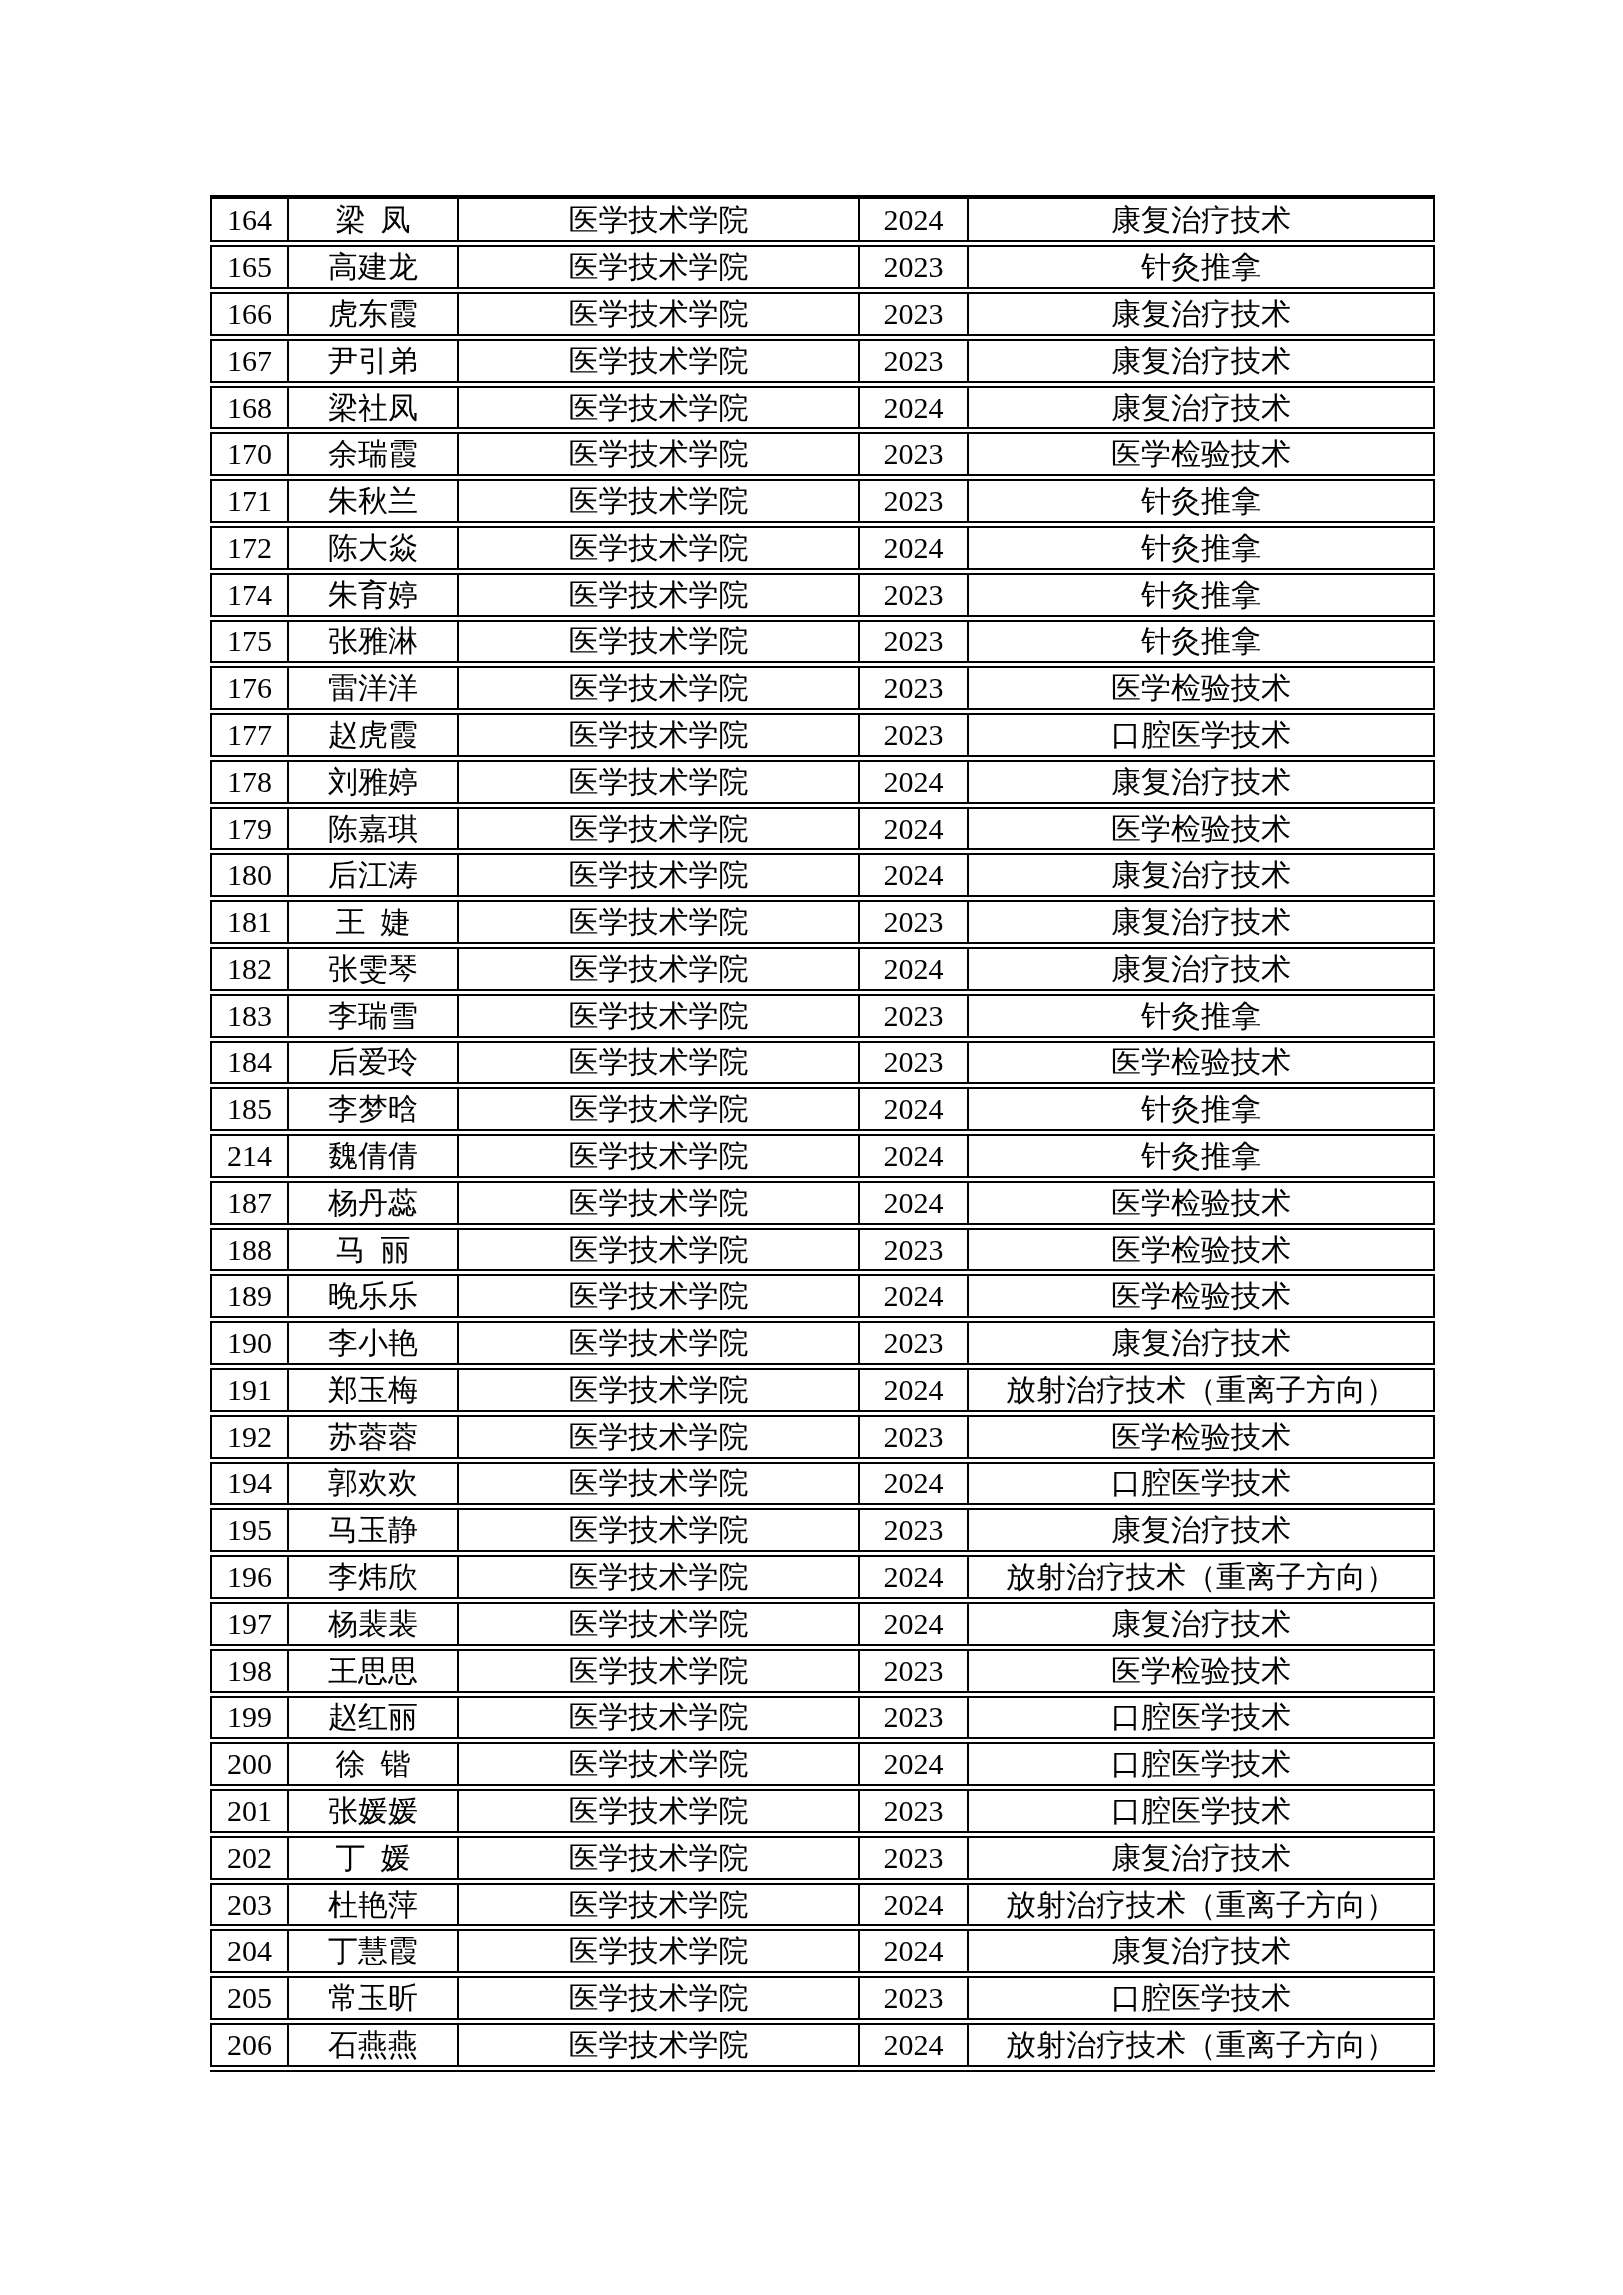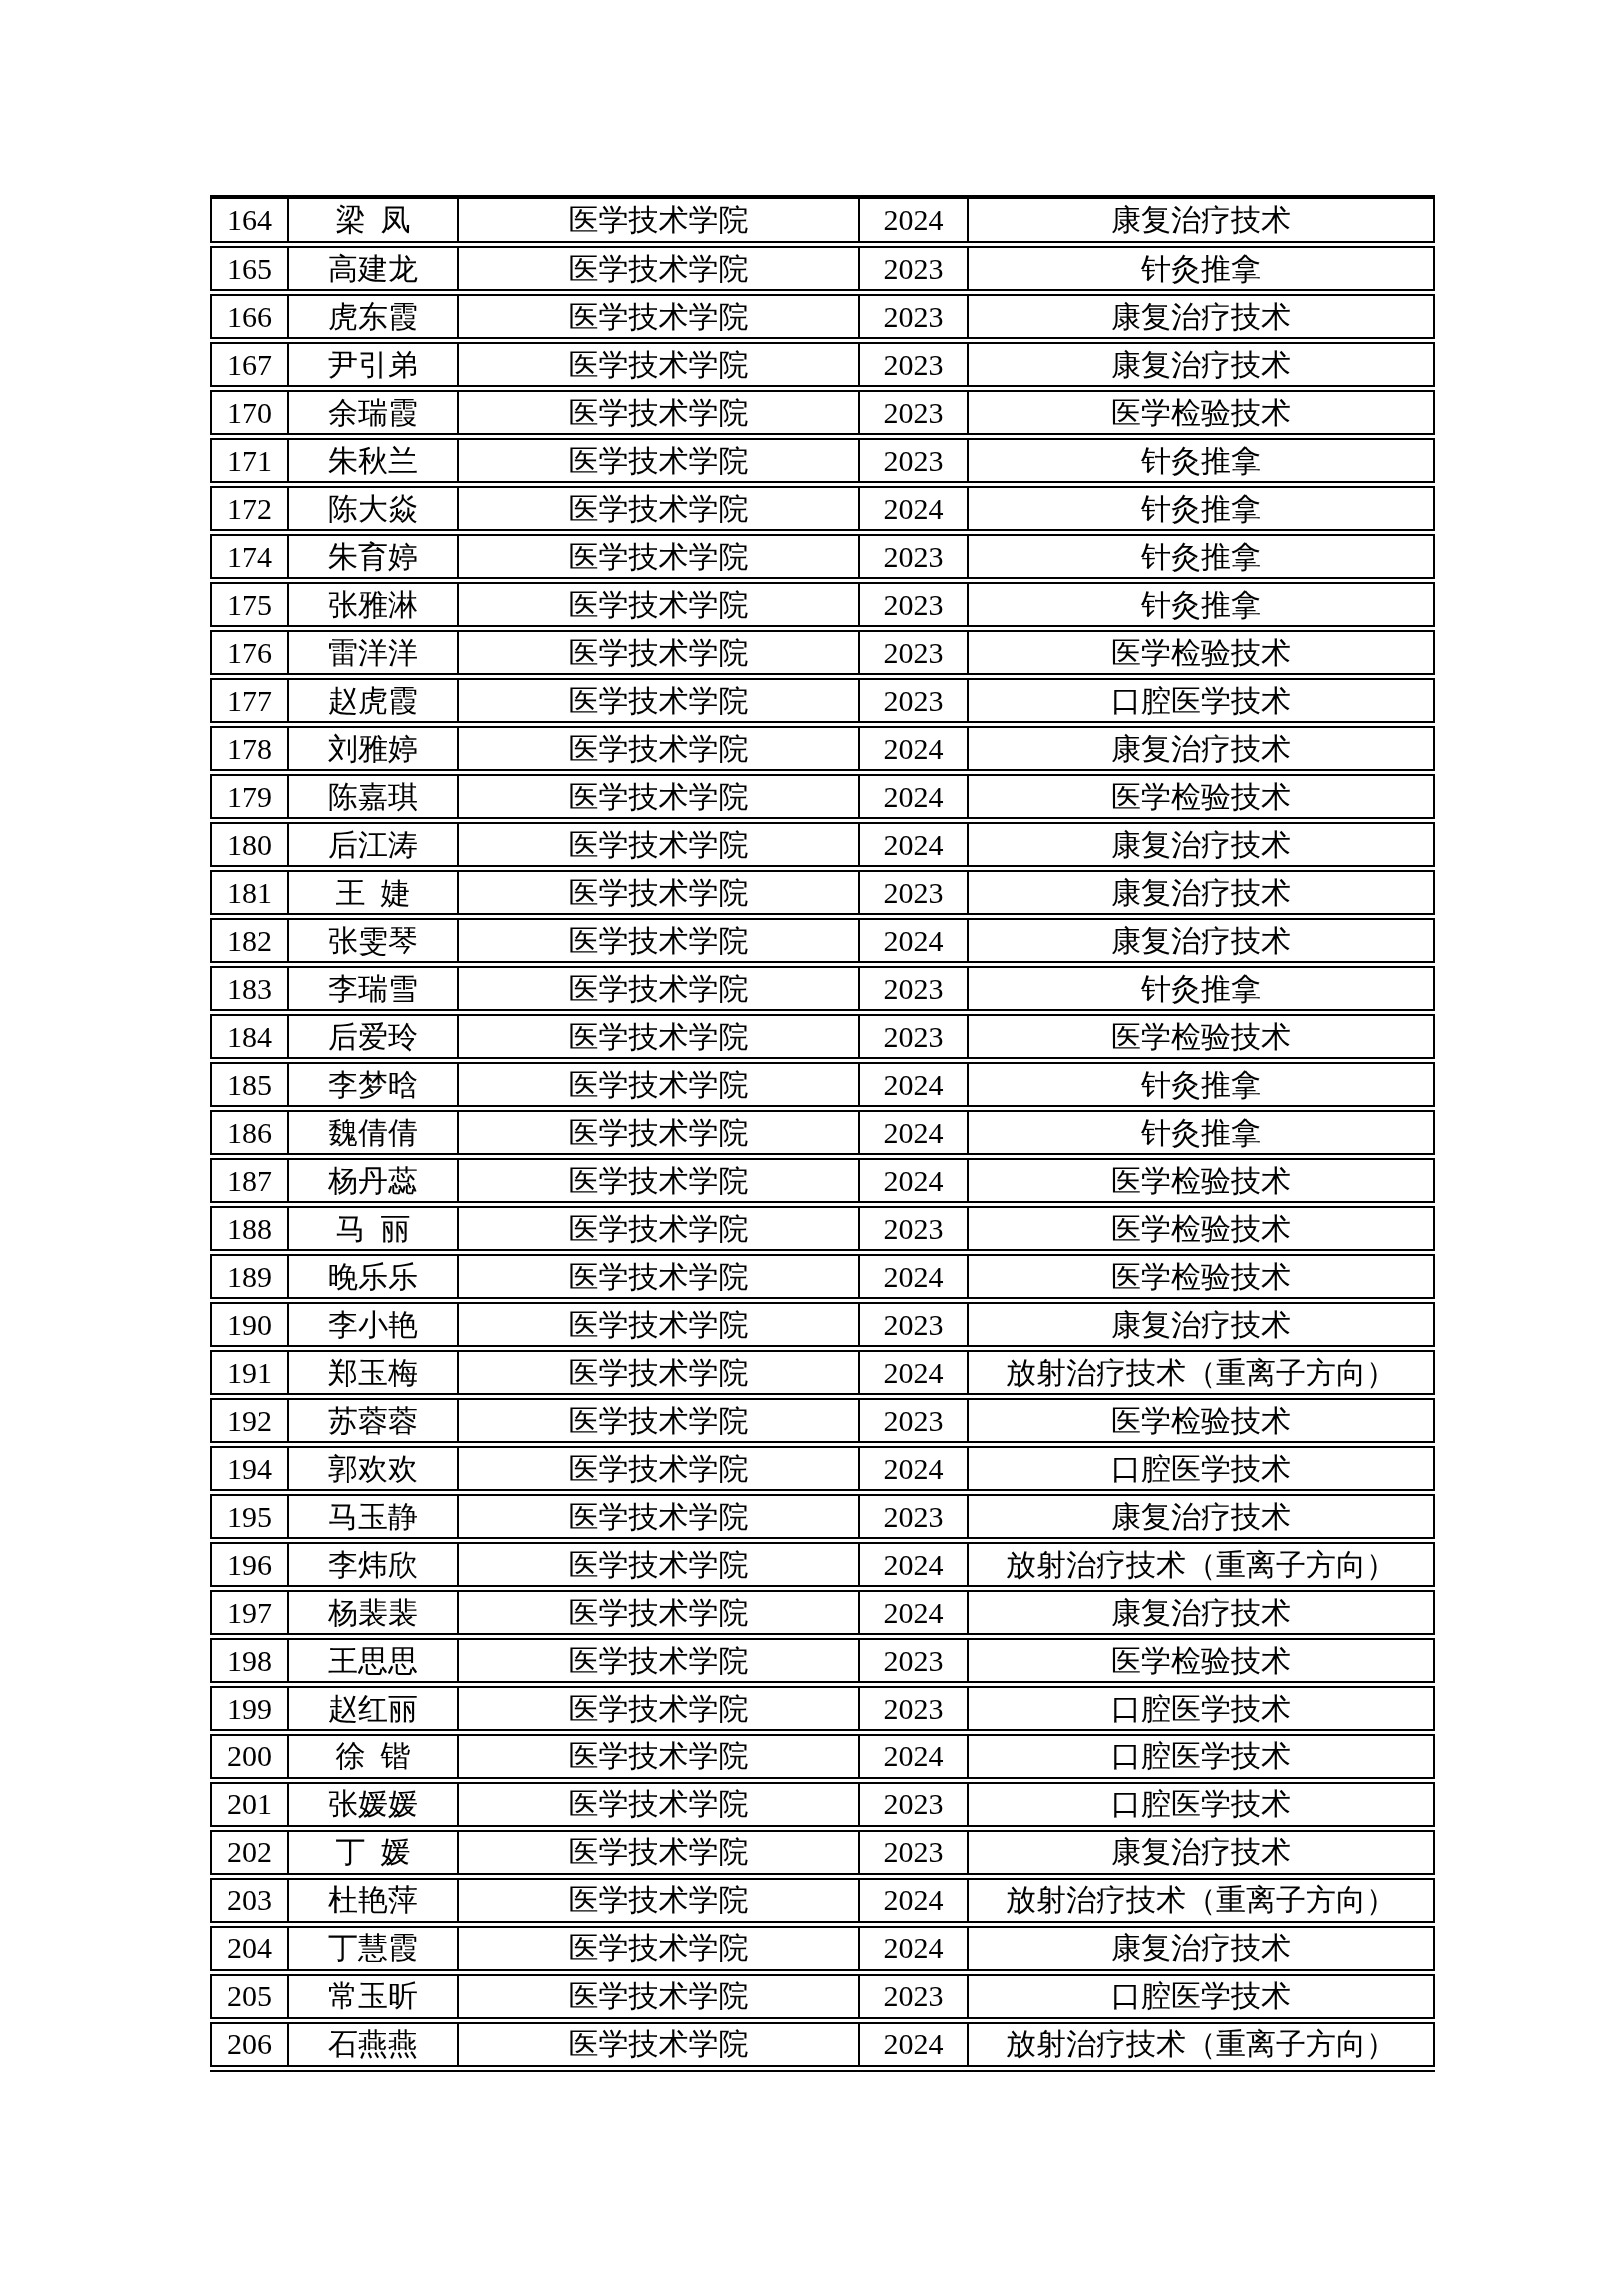--- a/index.html
+++ b/index.html
@@ -85,20 +85,27 @@
           <td>康复治疗技术</td>
         </tr>
         <tr>
           <td>167</td>
           <td>尹引弟</td>
           <td>医学技术学院</td>
           <td>2023</td>
           <td>康复治疗技术</td>
         </tr>
         <tr>
+          <td>168</td>
+          <td>梁社凤</td>
+          <td>医学技术学院</td>
+          <td>2024</td>
+          <td>康复治疗技术</td>
+        </tr>
+        <tr>
           <td>170</td>
           <td>余瑞霞</td>
           <td>医学技术学院</td>
           <td>2023</td>
           <td>医学检验技术</td>
         </tr>
         <tr>
           <td>171</td>
           <td>朱秋兰</td>
           <td>医学技术学院</td>
@@ -190,21 +197,21 @@
           <td>医学检验技术</td>
         </tr>
         <tr>
           <td>185</td>
           <td>李梦晗</td>
           <td>医学技术学院</td>
           <td>2024</td>
           <td>针灸推拿</td>
         </tr>
         <tr>
-          <td>186</td>
+          <td>214</td>
           <td>魏倩倩</td>
           <td>医学技术学院</td>
           <td>2024</td>
           <td>针灸推拿</td>
         </tr>
         <tr>
           <td>187</td>
           <td>杨丹蕊</td>
           <td>医学技术学院</td>
           <td>2024</td>

